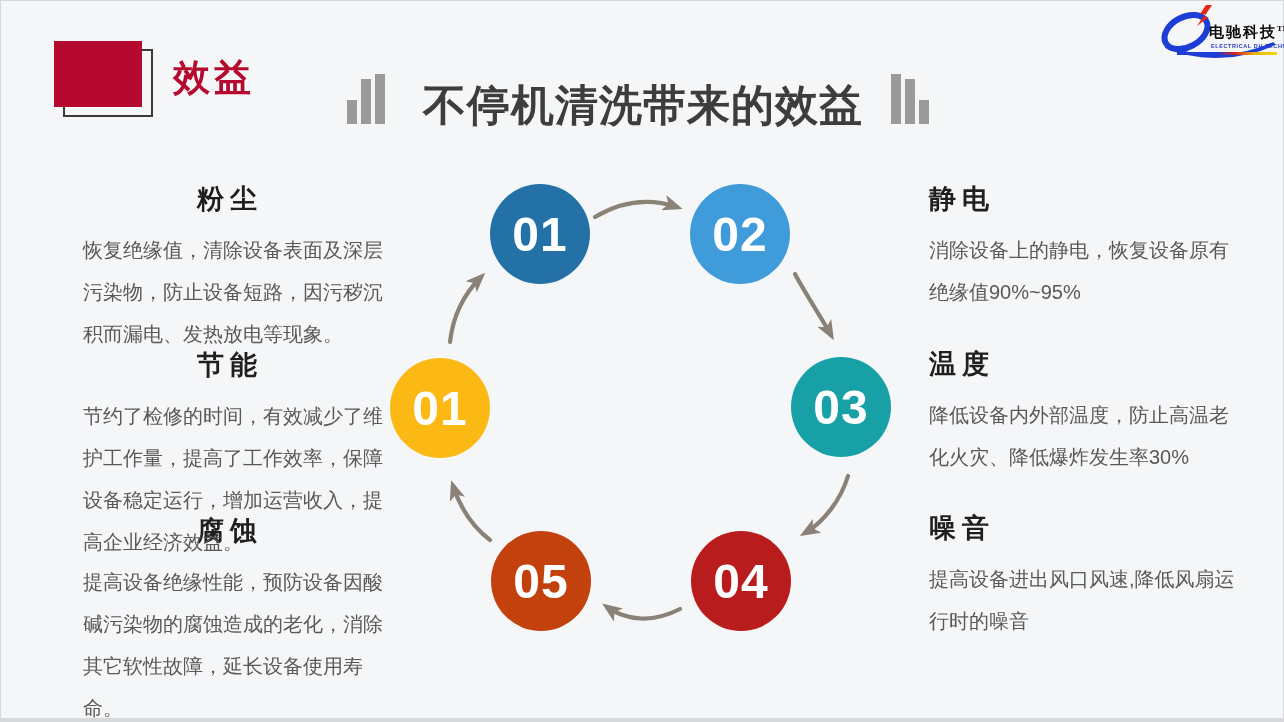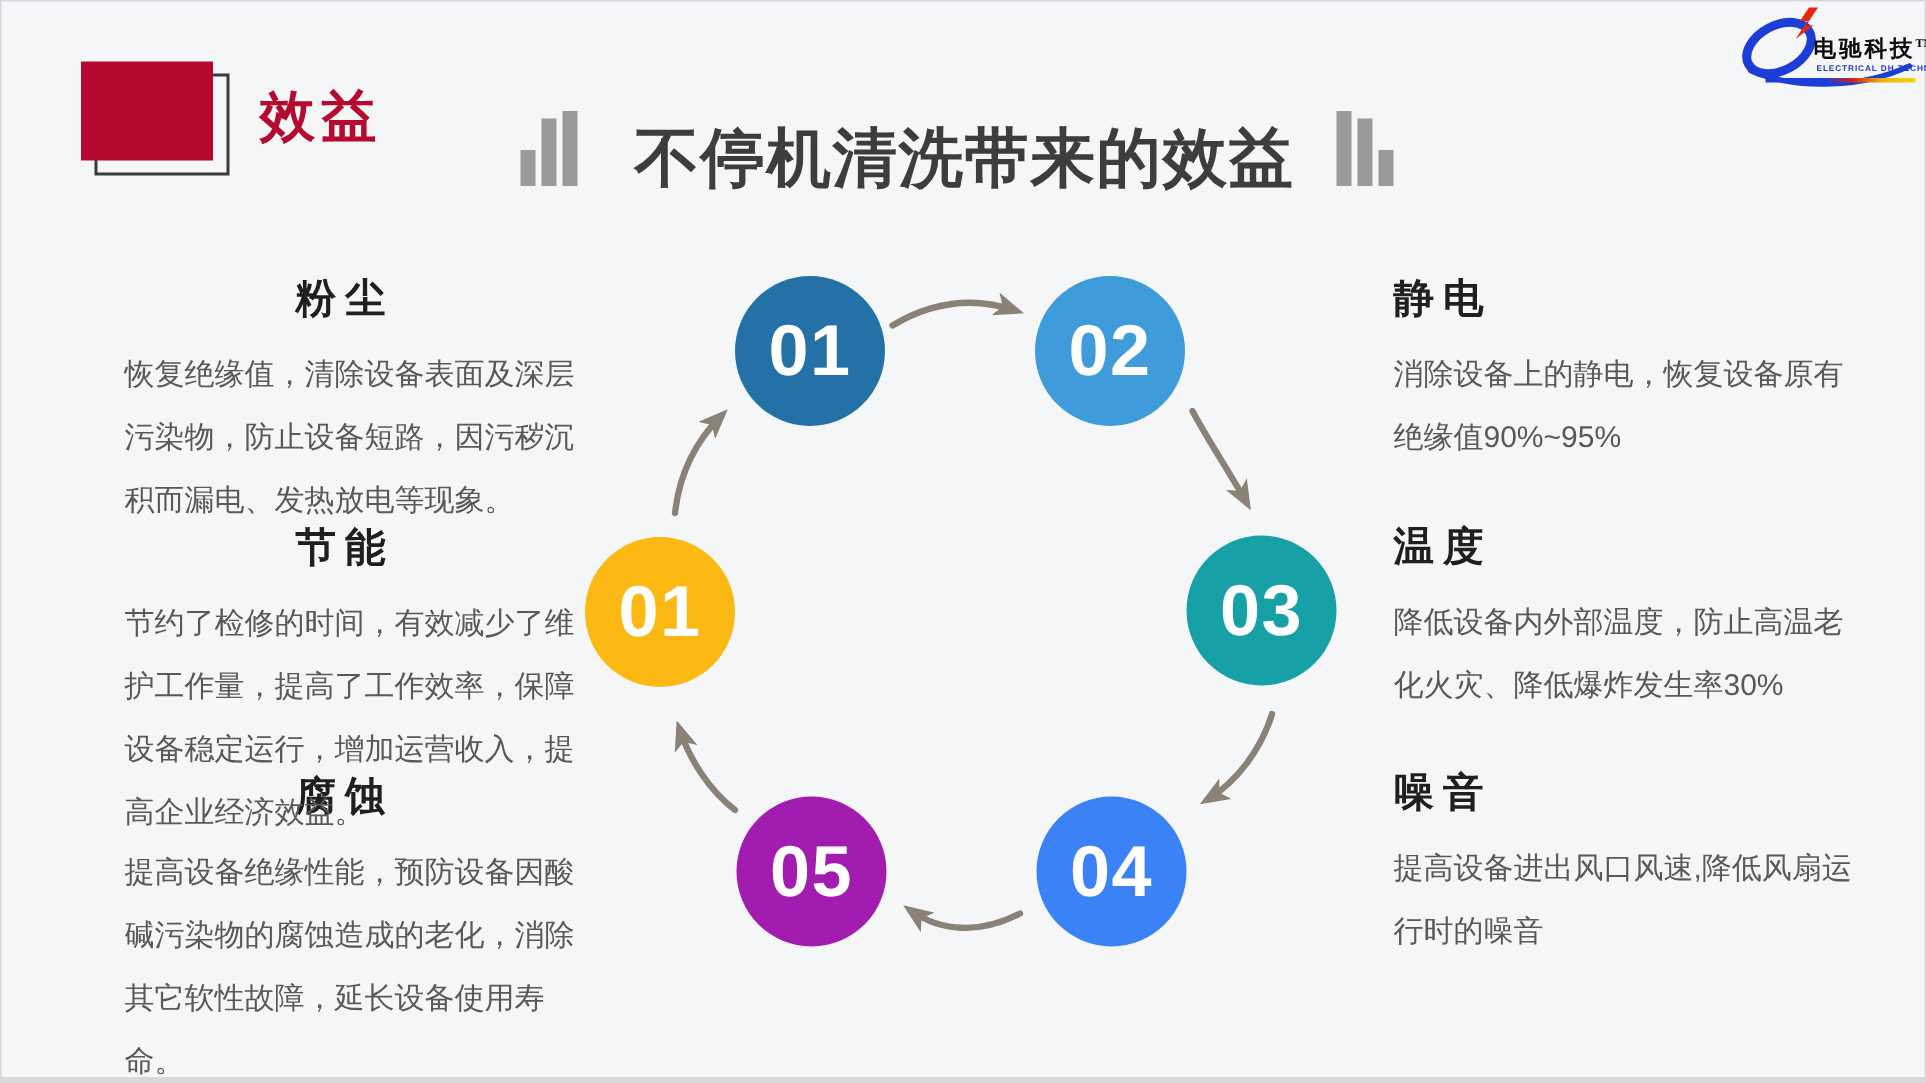--- a/index.html
+++ b/index.html
@@ -117,24 +117,24 @@
 
   <div class="circle" style="left: 489px; top: 183px; background: rgb(35, 113, 166);">
     <span>01</span>
   </div>
   <div class="circle" style="left: 689px; top: 183px; background: rgb(63, 155, 218);">
     <span>02</span>
   </div>
   <div class="circle" style="left: 790px; top: 356px; background: rgb(23, 161, 166);">
     <span>03</span>
   </div>
-  <div class="circle" style="left: 690px; top: 530px; background: #3b82f6;">
+  <div class="circle" style="left: 690px; top: 530px; background: #b91c1c;">
     <span>04</span>
   </div>
-  <div class="circle" style="left: 490px; top: 530px; background: #a21caf;">
+  <div class="circle" style="left: 490px; top: 530px; background: #c2410c;">
     <span>05</span>
   </div>
   <div class="circle" style="left: 389px; top: 357px; background: rgb(252, 184, 19);">
     <span>01</span>
   </div>
 
   <svg class="arrows" width="520" height="490" viewBox="0 0 520 490">
     <defs>
       <marker id="ah" markerUnits="userSpaceOnUse" markerWidth="20" markerHeight="16" refX="14" refY="8" orient="auto">
         <path d="M0,0 L20,8 L0,16 L5,8 z" fill="#8a8177"></path>

